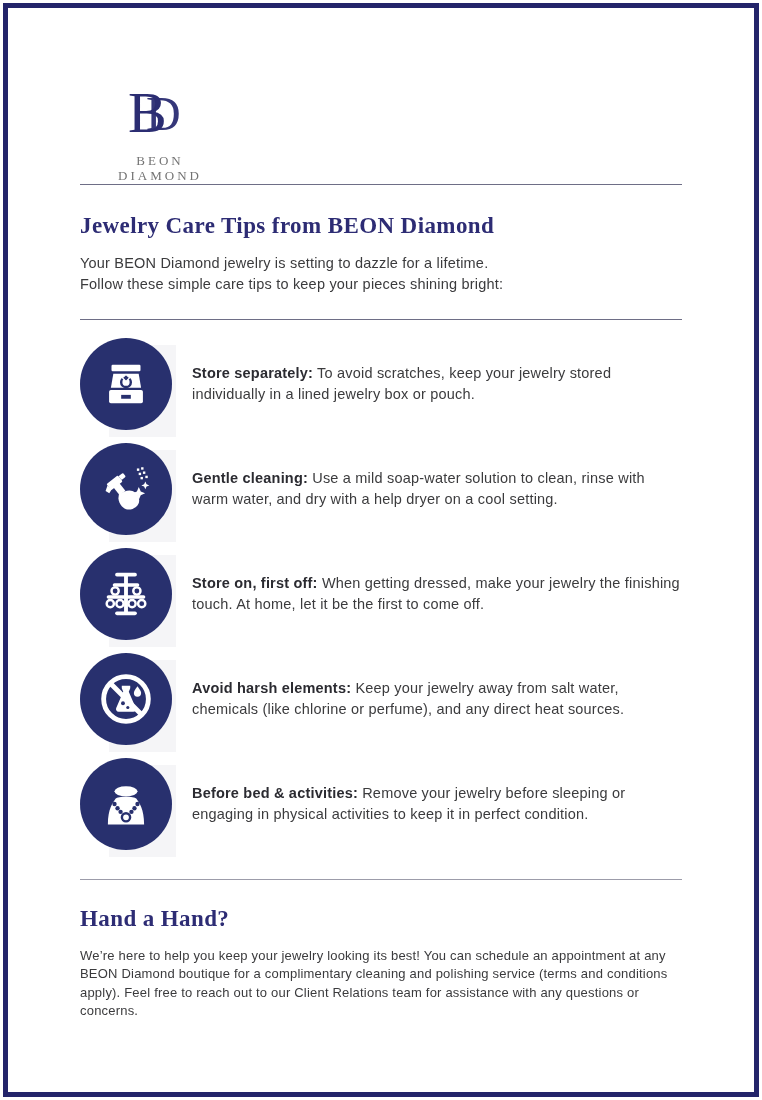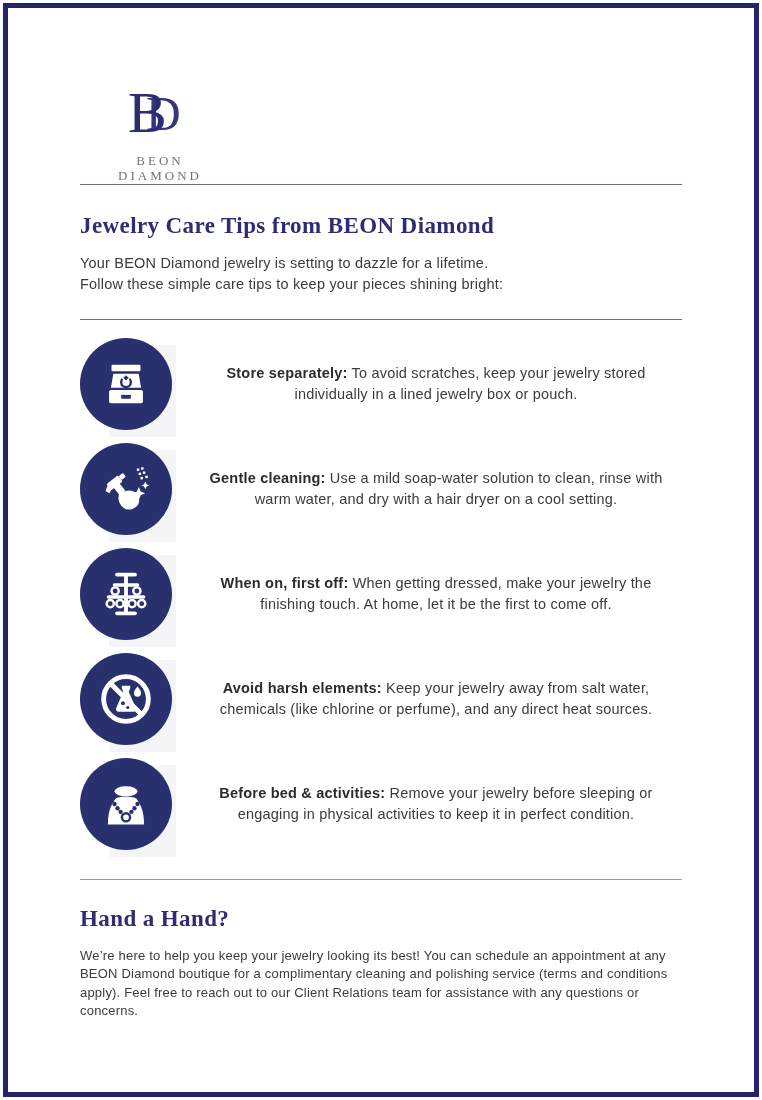--- a/index.html
+++ b/index.html
@@ -89,21 +89,20 @@
     position:absolute;left:0;top:0;
     width:92px;height:92px;border-radius:50%;
     background:#28306e;
     display:flex;align-items:center;justify-content:center;
   }
   .icon-circle svg{width:58px;height:58px;display:block;}
   .tip-text{
     width:488px;
     font-size:14.5px;line-height:1.42;letter-spacing:.2px;
     color:#3b3b3d;
-    text-align:center;
   }
   .tip-label{font-weight:bold;color:#2b2b31;}
   
   .footer-heading{margin-top:26px;}
   .footer-body{
     margin-top:15px;
     width:606px;
     font-size:13px;line-height:1.42;letter-spacing:.2px;
   }
 </style>
@@ -180,21 +179,21 @@
                 <rect x="36" y="14" width="2" height="2"></rect>
                   <rect x="40" y="13" width="2" height="2"></rect>
                 <path d="M33 26 l1.6 -3.6 1.6 3.6 3.6 1.6 -3.6 1.6 -1.6 3.6 -1.6 -3.6 -3.6 -1.6 z"></path>
                 <path d="M39 20 l1 -2.3 1 2.3 2.3 1 -2.3 1 -1 2.3 -1 -2.3 -2.3 -1 z"></path>
               </g>
             </svg>
           </div>
         </div>
         <div class="tip-text">
           <span class="tip-label">Gentle cleaning:</span>
-          <span>Use a mild soap-water solution to clean, rinse with warm water, and dry with a hair dryer on a cool setting.</span>
+          <span>Use a mild soap-water solution to clean, rinse with warm water, and dry with a help dryer on a cool setting.</span>
         </div>
       </div>
 
       <div class="tip-row">
         <div class="icon-wrap">
           <div class="icon-shadow"></div>
           <div class="icon-circle">
             <svg viewBox="0 0 48 48">
               <g fill="#ffffff">
                 <rect x="22.4" y="7" width="3.2" height="32"></rect>
@@ -208,21 +207,21 @@
                 <circle cx="33" cy="21.5" r="3"></circle>
                 <circle cx="11" cy="32" r="3"></circle>
                 <circle cx="19" cy="32" r="3"></circle>
                 <circle cx="29" cy="32" r="3"></circle>
                 <circle cx="37" cy="32" r="3"></circle>
               </g>
             </svg>
           </div>
         </div>
         <div class="tip-text">
-          <span class="tip-label">When on, first off:</span>
+          <span class="tip-label">Store on, first off:</span>
           <span>When getting dressed, make your jewelry the finishing touch. At home, let it be the first to come off.</span>
         </div>
       </div>
 
       <div class="tip-row">
         <div class="icon-wrap">
           <div class="icon-shadow"></div>
           <div class="icon-circle">
             <svg viewBox="0 0 48 48">
               <path fill="#ffffff" d="M20.5 13 h7 v2 l-1.2 3 5.8 13.5 a2.2 2.2 0 0 1 -2 3.1 h-12.2 a2.2 2.2 0 0 1 -2 -3.1 L21.7 18 20.5 15 Z"></path>

